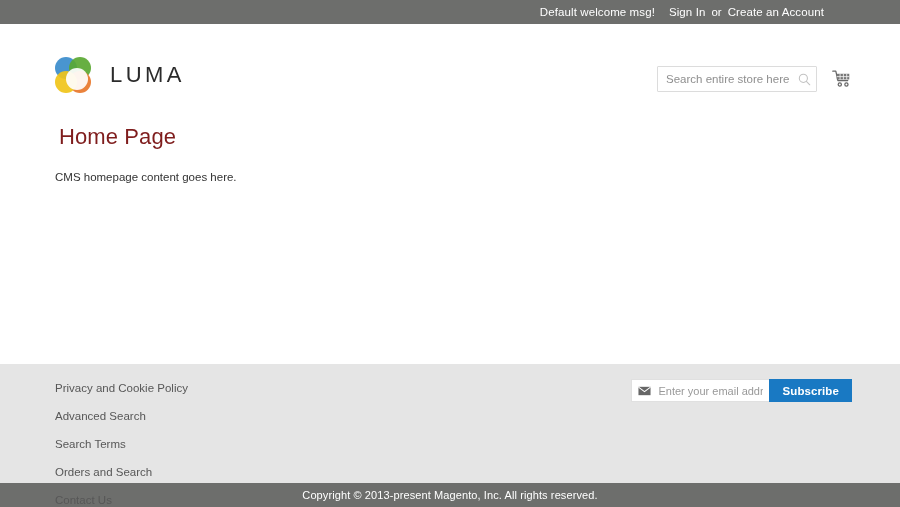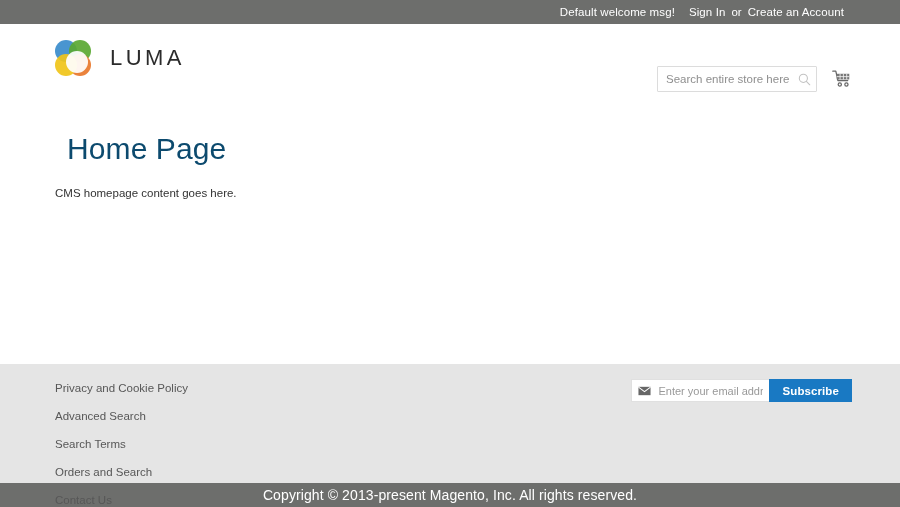--- a/index.html
+++ b/index.html
@@ -14,21 +14,21 @@
   }
 
   
   .top-panel {
     width: 100%;
     height: 24px;
     background: #6d6e6c;
     display: flex;
     align-items: center;
     justify-content: flex-end;
-    padding-right: 56px;
+    padding-right: 76px;
   }
   .welcome-msg {
     color: #ffffff;
     font-size: 11.5px;
     letter-spacing: 0.1px;
     margin-right: 14px;
   }
   .top-link {
     color: #ffffff;
     font-size: 11.5px;
@@ -43,21 +43,21 @@
 
   
   .header {
     position: relative;
     height: 74px;
     background: #ffffff;
   }
   .logo-block {
     position: absolute;
     left: 55px;
-    top: 16px;
+    top: 33px;
     display: flex;
     align-items: center;
     text-decoration: none;
   }
   .logo-mark {
     position: relative;
     width: 36px;
     height: 36px;
     flex: 0 0 36px;
   }
@@ -142,24 +142,24 @@
     justify-content: center;
   }
 
   
   .main {
     height: 266px;
     background: #ffffff;
     padding: 22px 55px 0 55px;
   }
   .page-title {
-    font-size: 30px;
+    font-size: 22px;
     font-weight: 300;
-    color: #0c4a6e;
-    margin: 12px;
+    color: #7f1d1d;
+    margin: 4px;
     letter-spacing: 0.1px;
   }
   .cms-content {
     margin-top: 21px;
     font-size: 11.5px;
     color: #333333;
   }
 
   
   .footer {
@@ -234,21 +234,21 @@
   
   .copyright-bar {
     height: 24px;
     background: #6d6e6c;
     display: flex;
     align-items: center;
     justify-content: center;
   }
   .copyright-text {
     color: #ffffff;
-    font-size: 14px;
+    font-size: 11px;
     letter-spacing: 0.1px;
     text-align: center;
   }
 </style>
 </head>
 <body>
 
 <div class="top-panel">
   <span class="welcome-msg">Default welcome msg!</span>
   <a class="top-link" href="#">Sign In</a>

